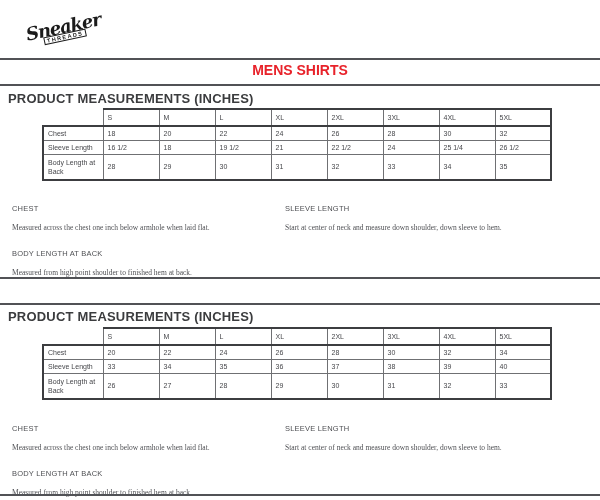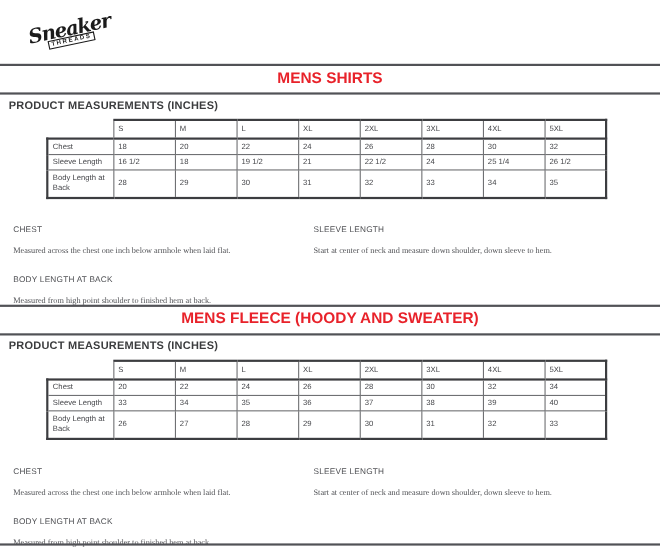--- a/index.html
+++ b/index.html
@@ -13,21 +13,21 @@
   .logo-sub{display:block;width:max-content;margin:-3px 0 0 16px;padding:0 2px;
             font-size:5.5px;font-weight:700;letter-spacing:1.5px;border:1px solid #1b1b1b;background:#fff;}
 
   
   .rule{position:absolute;left:0;width:600px;height:2px;background:#515256;}
 
   
   .section-title{position:absolute;left:0;width:600px;margin:0;text-align:center;
                  font-size:14px;font-weight:700;color:#e8222a;line-height:16px;}
 
-  .pm-label{position:absolute;left:8px;font-size:10px;font-weight:700;color:#3b3c3e;letter-spacing:.2px;}
+  .pm-label{position:absolute;left:8px;font-size:13px;font-weight:700;color:#3b3c3e;letter-spacing:.2px;}
 
   
   .size-table{position:absolute;left:42px;border-collapse:collapse;table-layout:fixed;
               font-size:7px;color:#46474b;}
   .size-table col.c-label{width:60px;}
   .size-table col.c-size{width:56px;}
   .size-table td,.size-table th{border:1px solid #6f7073;padding:2px 4px;text-align:left;
               font-weight:400;vertical-align:middle;line-height:9px;}
   .size-table thead th{border-top:2px solid #3c3d40;border-bottom:2px solid #3c3d40;height:11px;}
   .size-table thead th:last-child,.size-table tbody td:last-child{border-right:2px solid #3c3d40;}
@@ -130,21 +130,20 @@
     <div class="note-heading">BODY LENGTH AT BACK</div>
     <div class="note-text">Measured from high point shoulder to finished hem at back.</div>
   </div>
   <div class="notes-right" style="top:204px">
     <div class="note-heading">SLEEVE LENGTH</div>
     <div class="note-text">Start at center of neck and measure down shoulder, down sleeve to hem.</div>
   </div>
 
   <div class="rule" style="top:277px"></div>
 
-  <h1 class="section-title" style="top:281px">MENS FLEECE (HOODY AND SWEATER)</h1>
 
   <div class="rule" style="top:303px"></div>
 
   <div class="pm-label" style="top:309px">PRODUCT MEASUREMENTS (INCHES)</div>
 
   <table class="size-table" style="top:327px">
     <colgroup>
         <col class="c-label">
         <col class="c-size">
         <col class="c-size">

